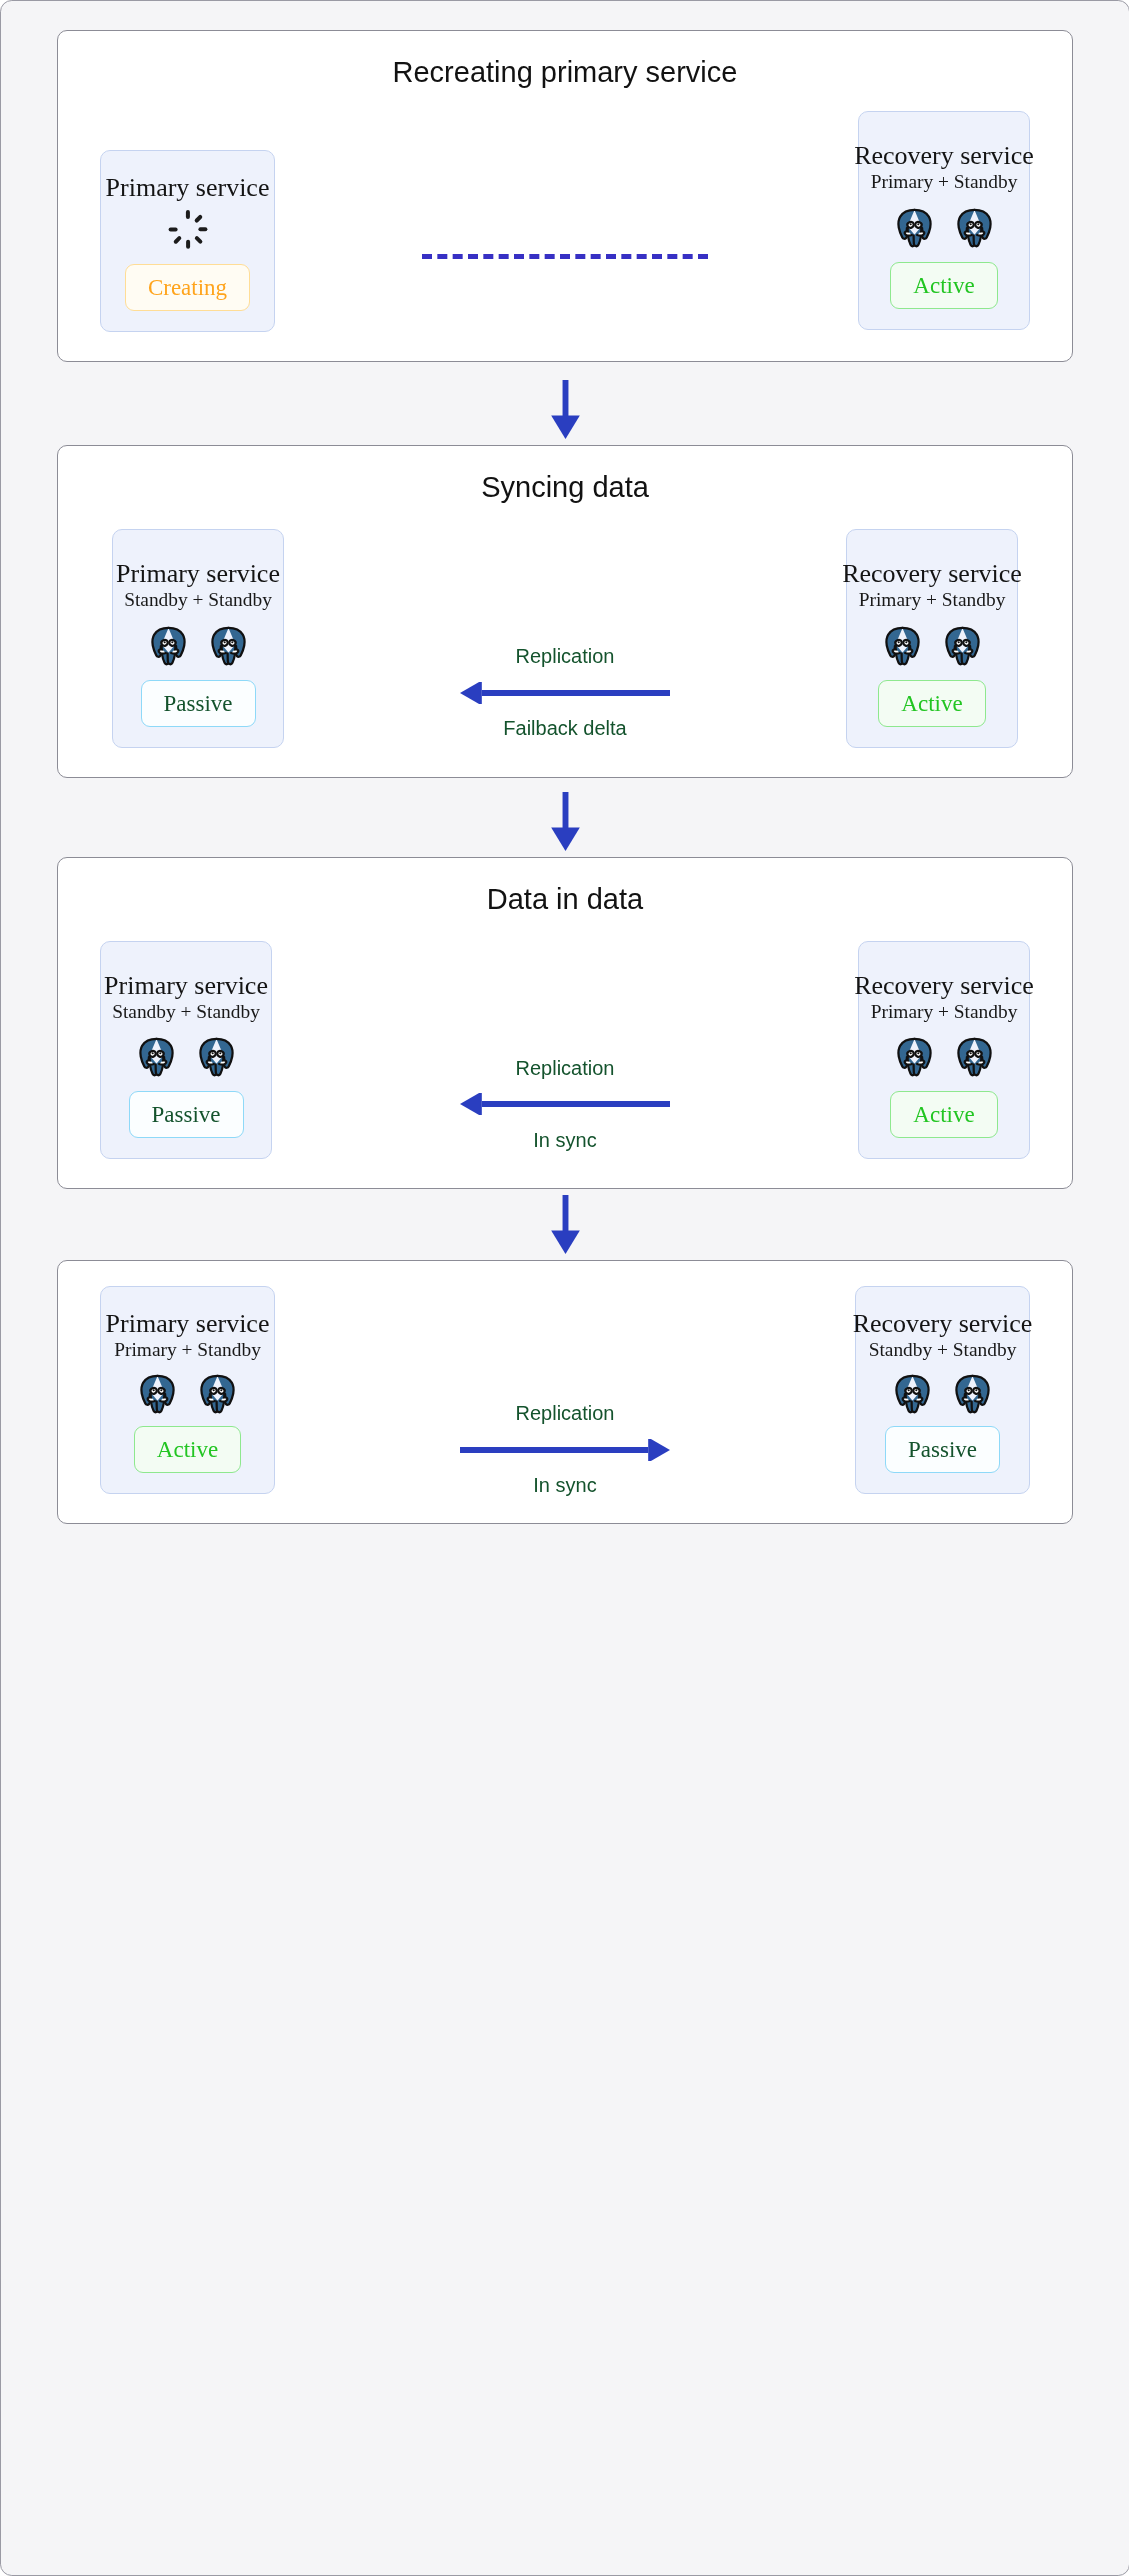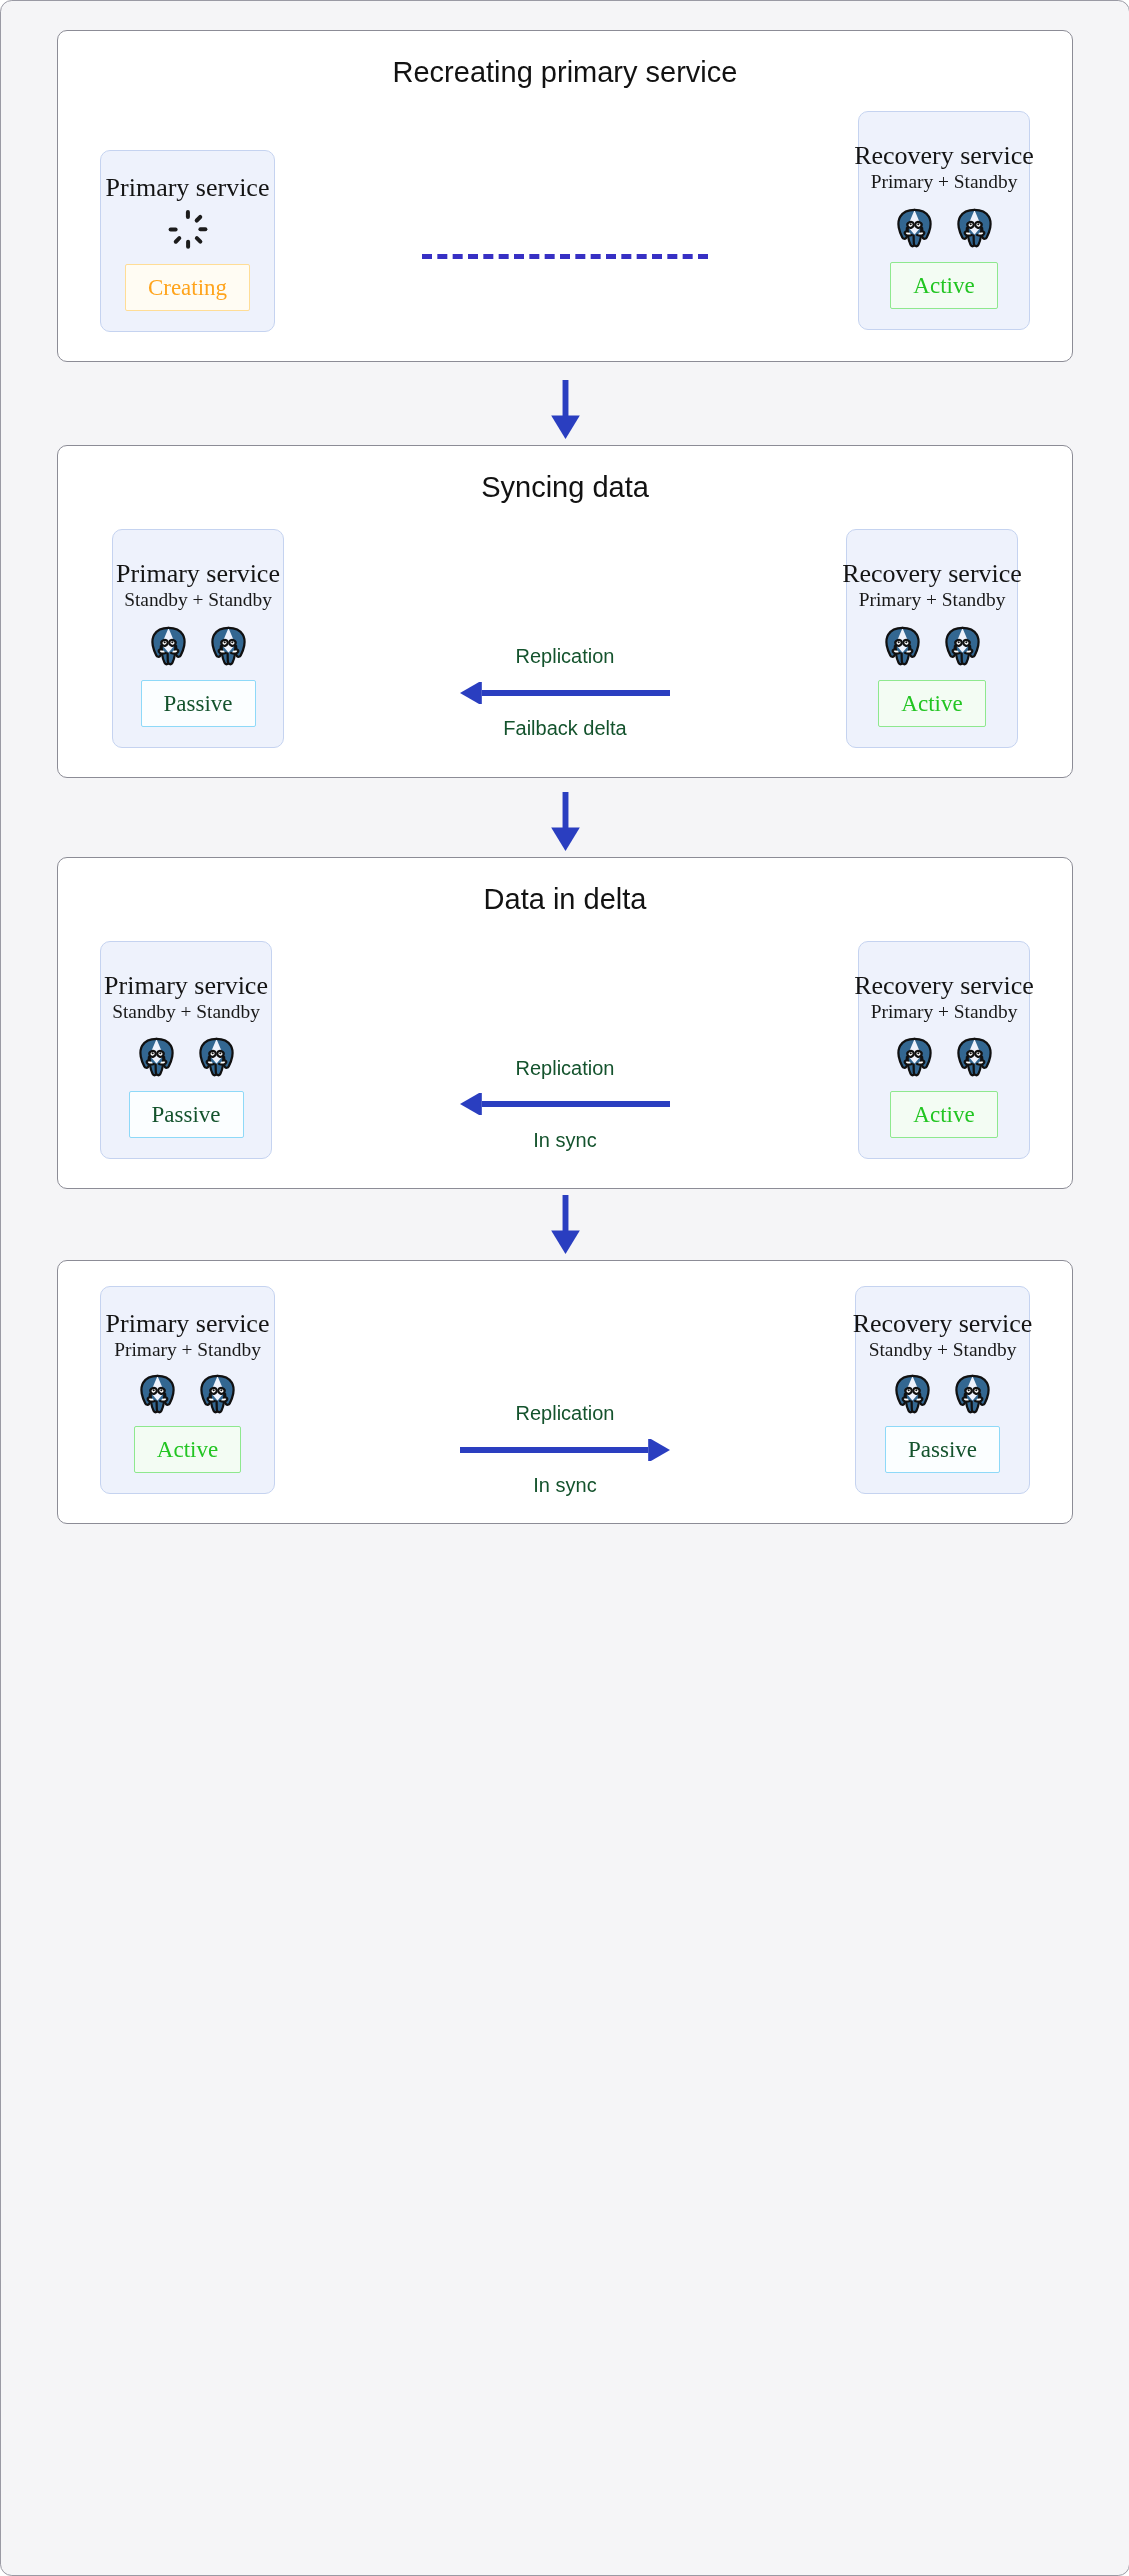--- a/index.html
+++ b/index.html
@@ -87,21 +87,21 @@
     display: flex;
     gap: 15px;
     justify-content: center;
     align-items: center;
   }
 
   .pg-icon { display: block; }
 
   
   .badge {
-    border-radius: 2px;
+    border-radius: 9px;
     border: 1.7px solid transparent;
     font-size: 23px;
     text-align: center;
     line-height: 1;
     padding: 11px 22px;
     white-space: nowrap;
   }
   .badge-active  { color: #22c522; border-color: #8ee88e; background: #f3fcf3; }
   .badge-passive { color: #14532d; border-color: #8ed9f8; background: #fbfeff; }
   .badge-creating{ color: #ffa41c; border-color: #ffdd96; background: #fffcf3; }
@@ -316,21 +316,21 @@
   </div>
     </div>
   </section>
       <div class="down-arrow-wrap">
     <svg width="39" height="59" viewBox="0 0 46 70">
       <line x1="23" y1="0" x2="23" y2="44" stroke="#2a3ec0" stroke-width="7"></line>
       <polygon points="23,70 6,42 40,42" fill="#2a3ec0"></polygon>
     </svg>
   </div>
   <section class="stage" style="margin-bottom:0; padding:0 0 29px;">
-    <div class="stage-title">Data in delta</div>
+    <div class="stage-title">Data in data</div>
 
     <div class="stage-body" style="padding:25px 42px 0;">
 
   <div class="svc-card" style="width:172px; min-height:214px; padding:29px 13.5px 20px;">
     <div class="svc-name">Primary service</div>
     <div class="svc-roles">Standby + Standby</div>
     <div style="flex:1 1 auto; display:flex; flex-direction:column; justify-content:center; align-items:center; width:100%; gap:13.5px; padding:11.8px 0;">
       <div class="pg-row">
   <svg class="pg-icon" width="45" height="45" viewBox="0 0 64 64">
     <g stroke="#111111" stroke-width="3.2" stroke-linejoin="round" stroke-linecap="round">

